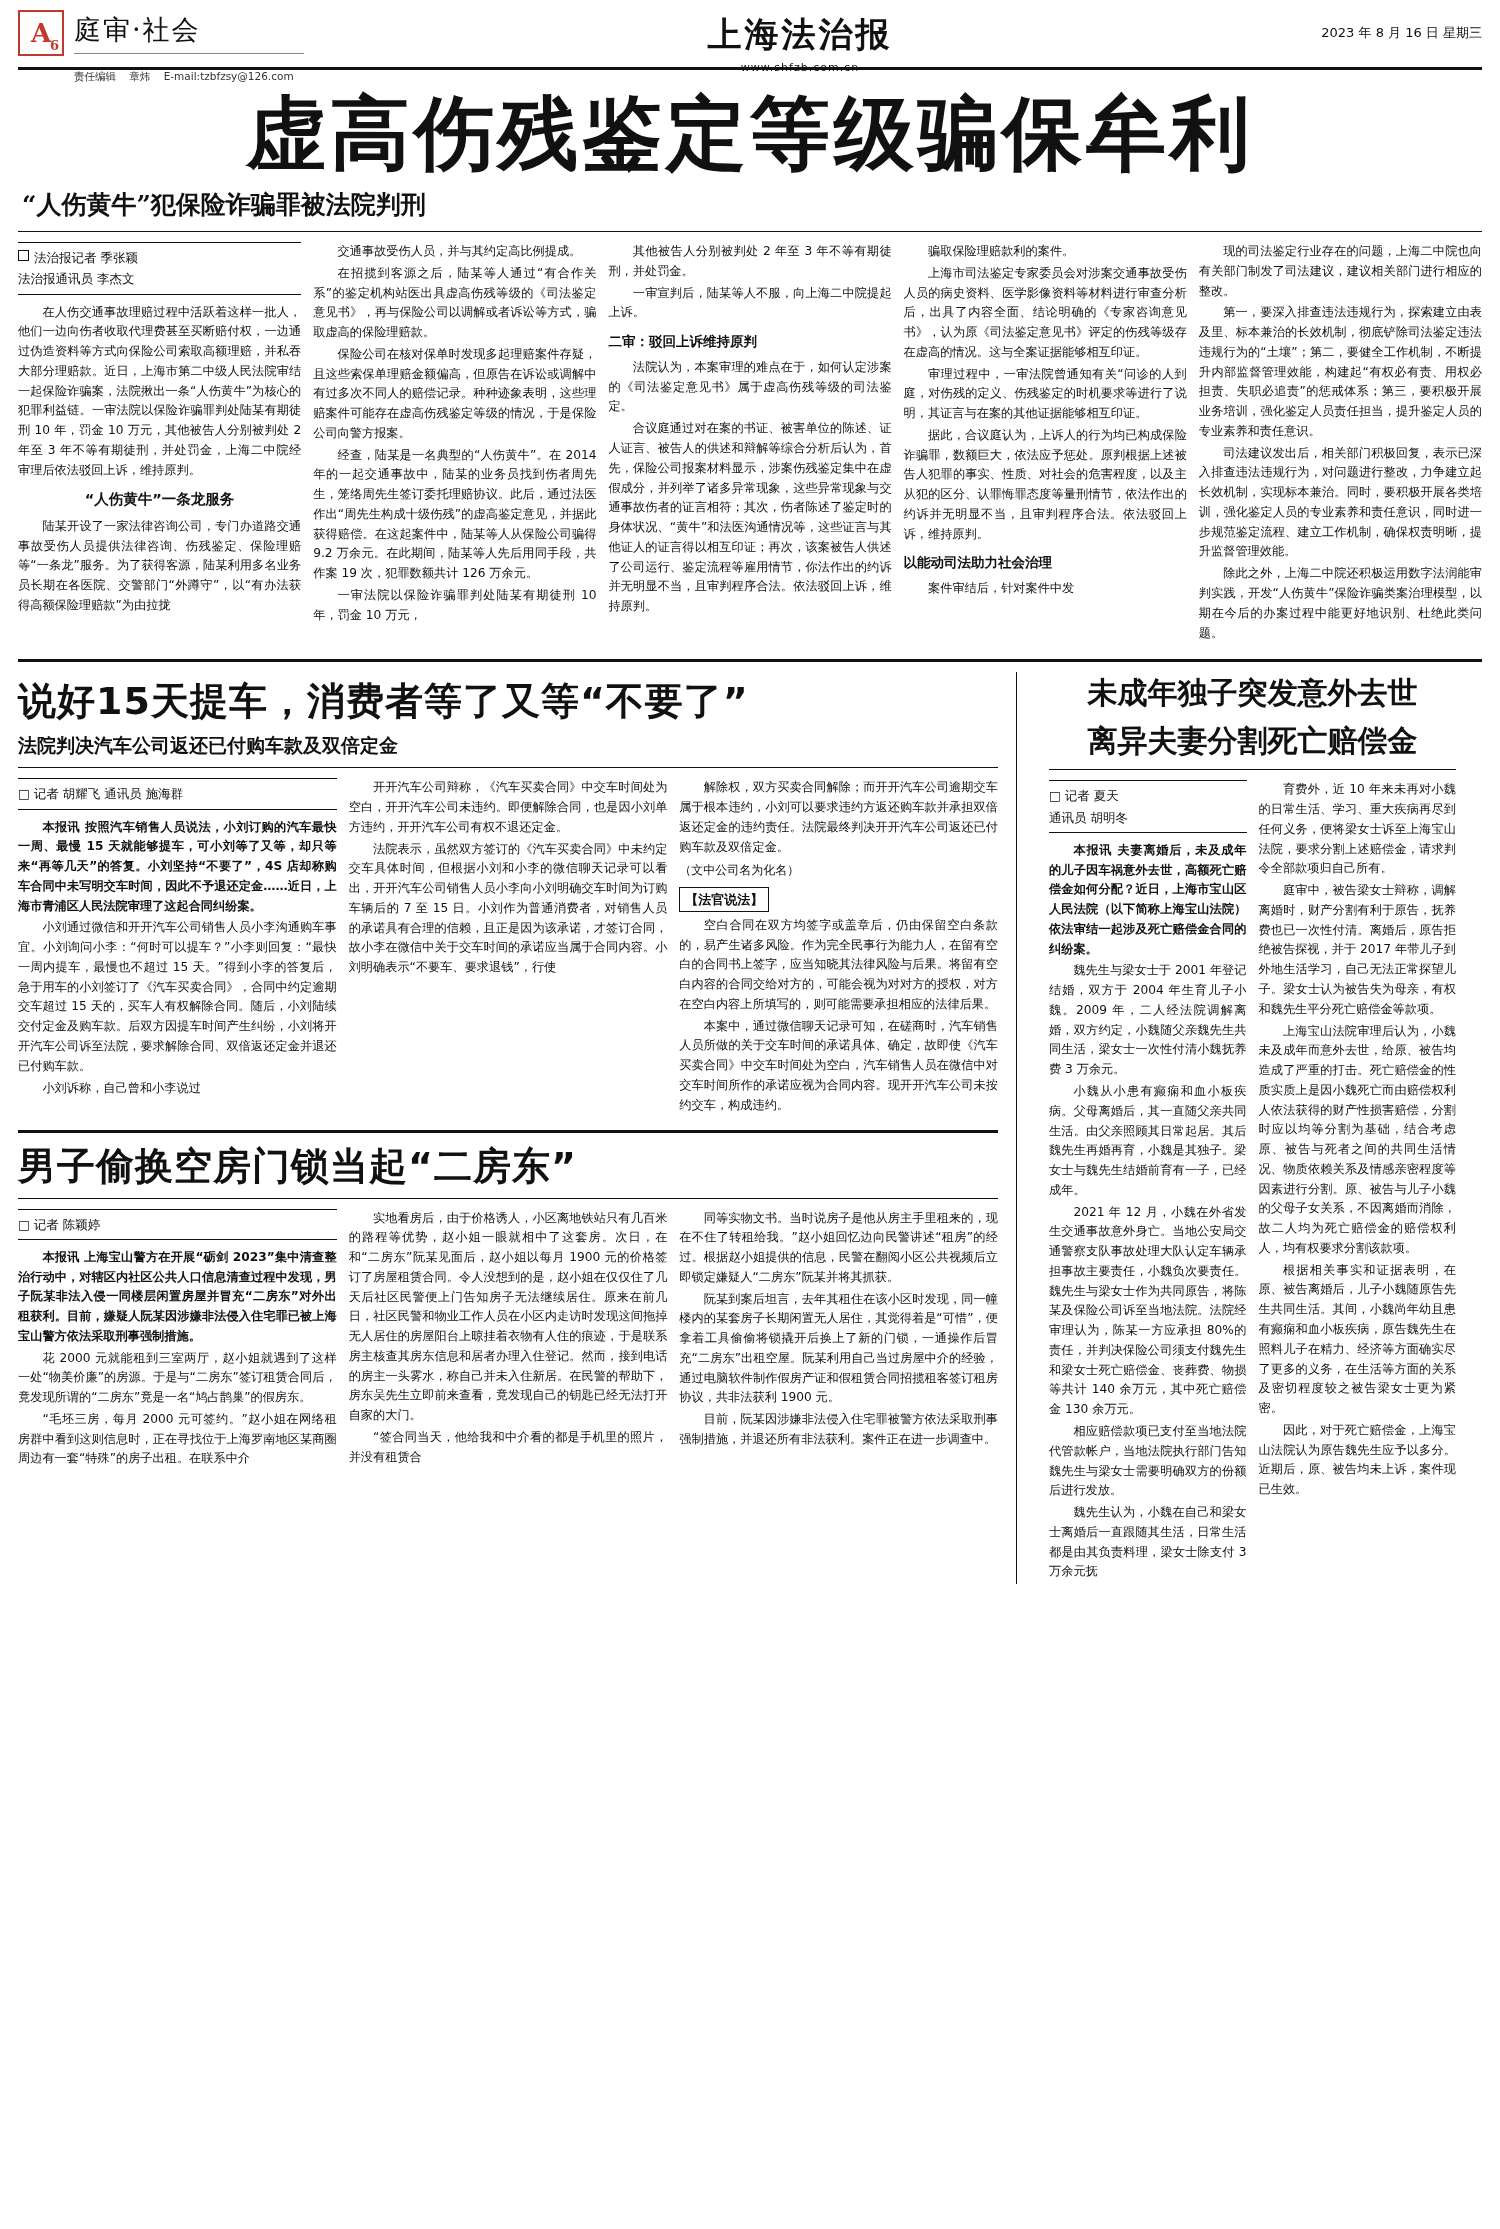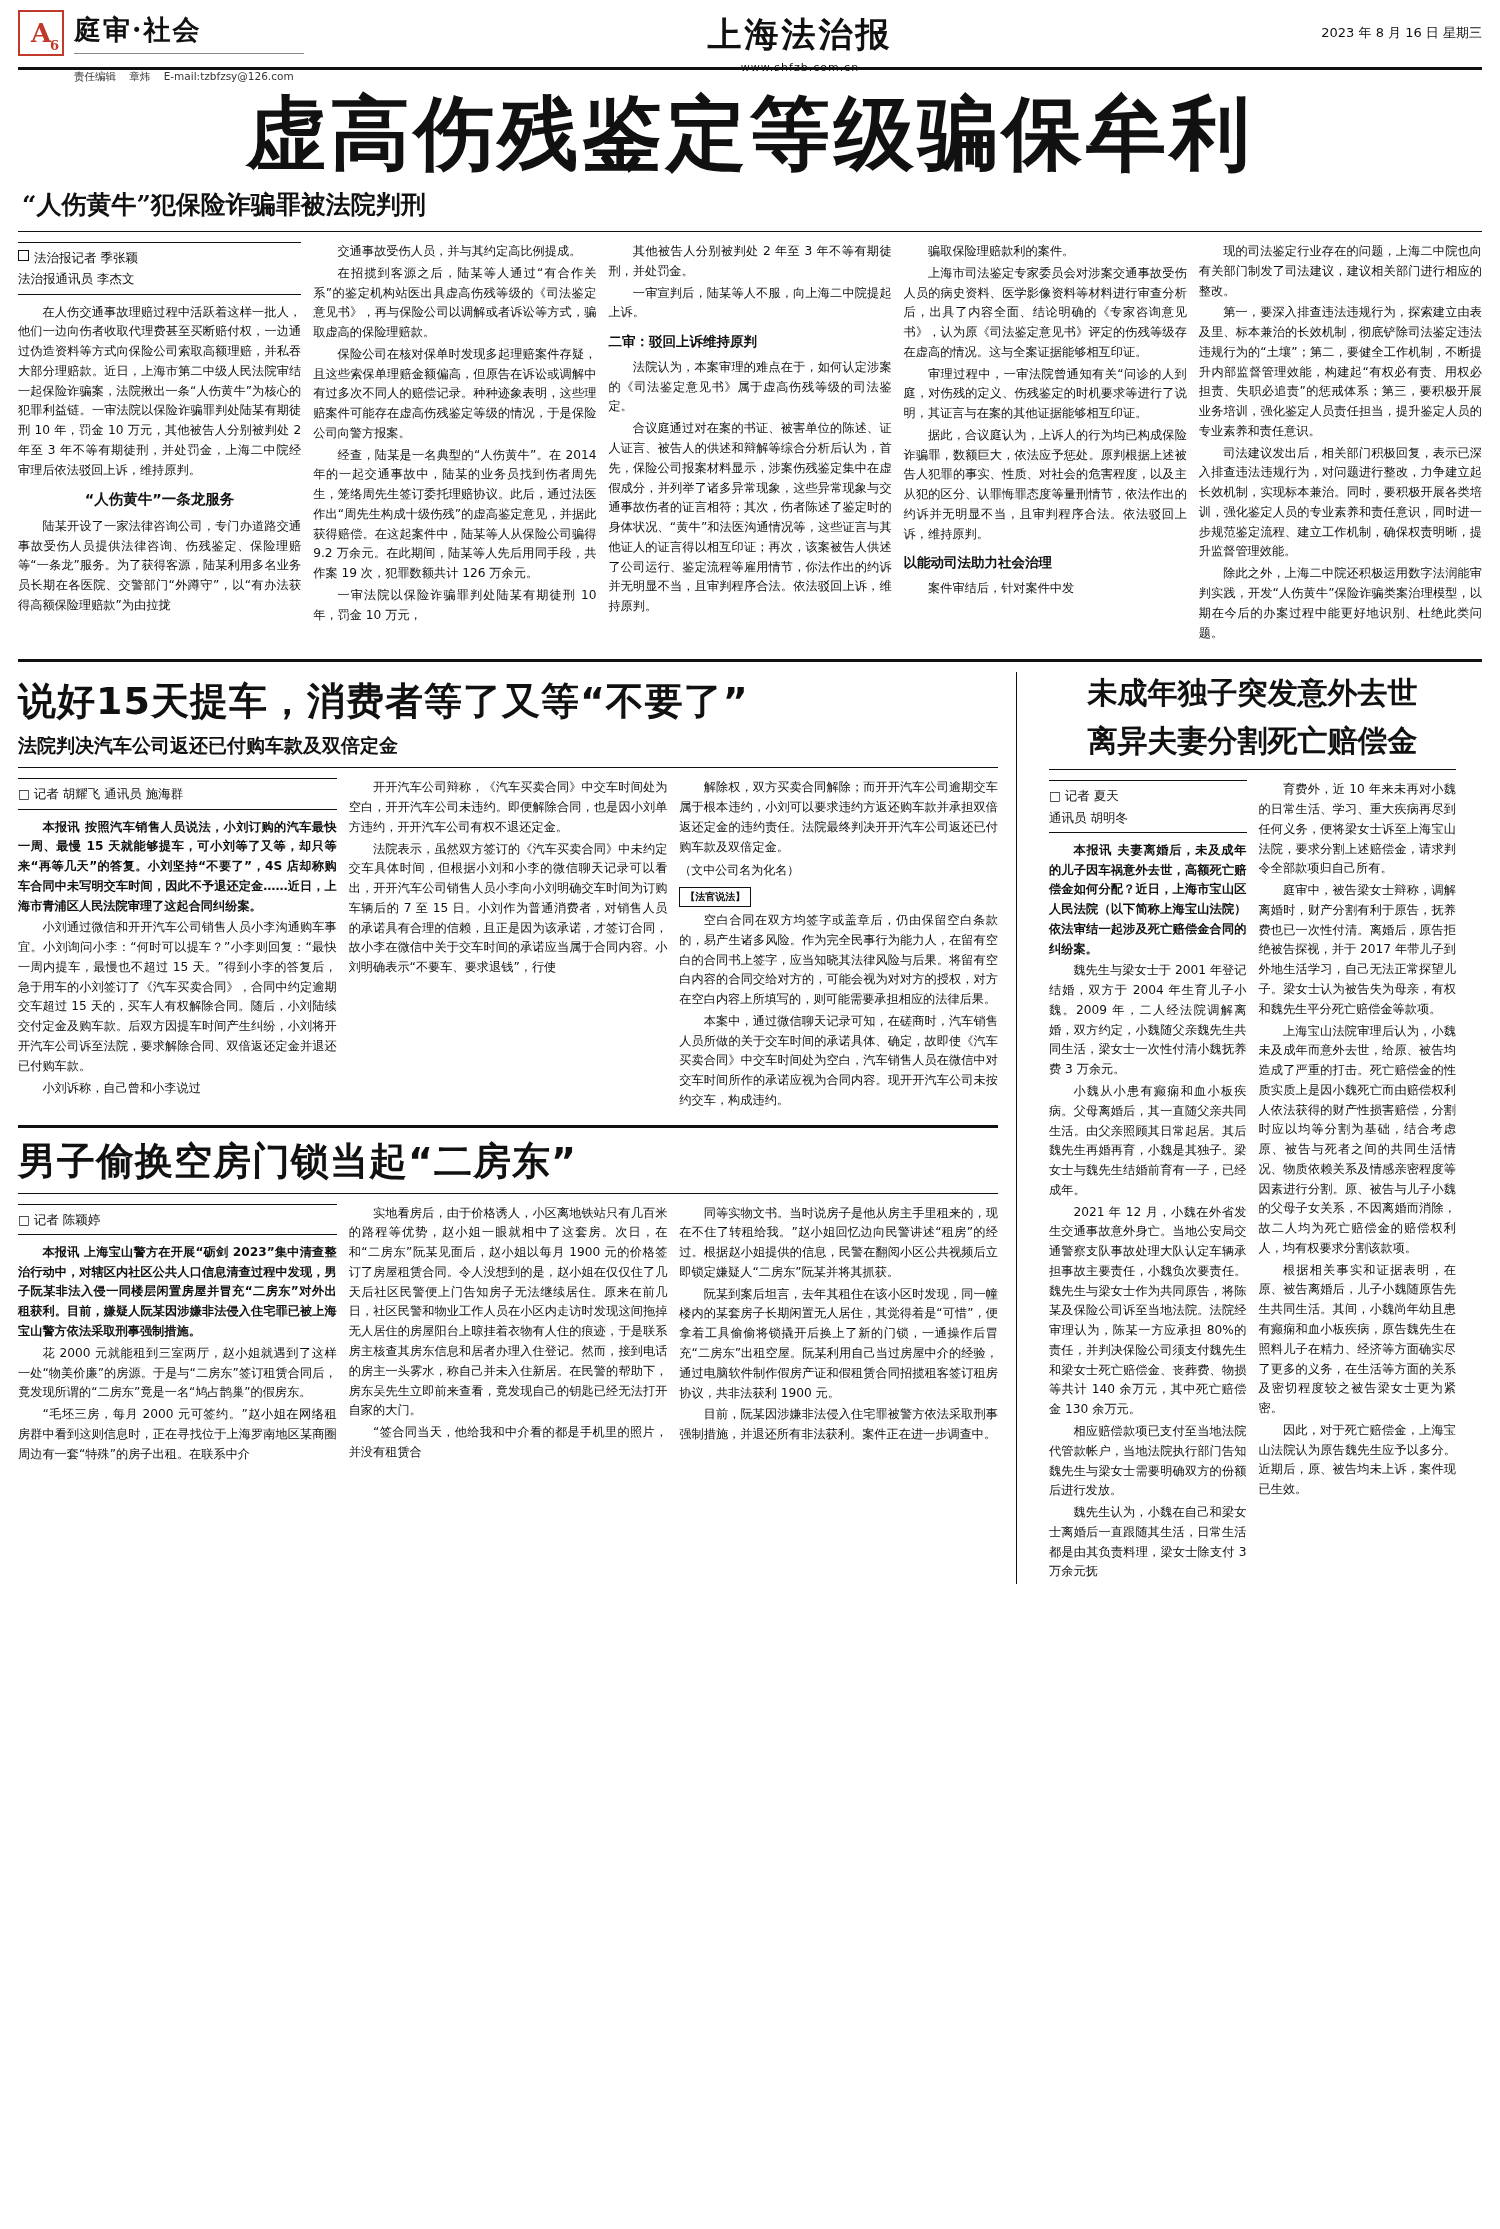--- a/index.html
+++ b/index.html
@@ -17,21 +17,21 @@
   .masthead { display:flex; align-items:flex-start; border-bottom:3px solid #111; padding-bottom:6px; height:60px; }
   .mh-left { display:flex; align-items:flex-start; width:400px; }
   .page-badge {
     width:46px; height:46px; border:2px solid #c0392b; color:#c0392b;
     display:flex; align-items:center; justify-content:center;
     font-size:26px; font-weight:bold; font-family:"DejaVu Serif","Liberation Serif",serif;
     margin-right:10px; position:relative;
   }
   .page-badge .sub { font-size:13px; position:absolute; right:3px; bottom:1px; }
   .mh-section { padding-top:2px; }
-  .mh-section .sec-title { font-size:27px; font-weight:bold; letter-spacing:2px; font-family:"DejaVu Serif","Liberation Serif",serif; }
+  .mh-section .sec-title { font-size:27px; font-weight:normal; letter-spacing:2px; font-family:"DejaVu Serif","Liberation Serif",serif; }
   .mh-section .sec-meta { font-size:10.5px; color:#333; margin-top:5px; border-top:1px solid #888; padding-top:16px; }
   .mh-section .sec-meta span { margin-right:10px; }
   .mh-center { flex:1; text-align:center; padding-top:2px; }
   .paper-name { font-size:34px; font-weight:bold; font-family:"DejaVu Serif","Liberation Serif",serif; letter-spacing:3px; }
   .paper-url { font-size:11px; letter-spacing:1px; margin-top:3px; }
   .mh-right { width:300px; text-align:right; font-size:13px; padding-top:14px; }
 
   
   .headline {
     text-align:center; font-size:80px; font-weight:bold; letter-spacing:4px;
@@ -51,21 +51,21 @@
   .byline { font-size:12.5px; line-height:1.7; margin-bottom:6px; }
   .byline div { white-space:nowrap; }
   .byline .bx::before {
     content:""; display:inline-block; width:9px; height:9px;
     border:1px solid #111; margin-right:5px; vertical-align:1px;
   }
   .byline-box { border-top:1px solid #111; border-bottom:1px solid #111; padding:4px 0; margin-bottom:8px; }
   .sub-h { font-size:14.5px; font-weight:bold; text-align:center; margin:8px 0 5px 0; }
   .sub-h-l { font-size:13.5px; font-weight:bold; margin:8px 0 5px 0; }
   .lead { font-weight:bold; }
-  .boxlabel { border:1px solid #111; display:inline-block; padding:1px 5px; font-weight:bold; font-size:10px; margin:6px 0 4px 0;}
+  .boxlabel { border:1px solid #111; display:inline-block; padding:1px 5px; font-weight:bold; font-size:13px; margin:6px 0 4px 0;}
   .note-right { font-size:12px; margin-top:4px; }
 
   
   .divider-thick { border-top:3px solid #111; margin:14px 0 0 0; }
   .lower { display:flex; gap:18px; margin-top:10px; }
   .lower-left { width:980px; }
   .lower-right { width:440px; border-left:1px solid #111; padding-left:32px; }
 
   .h2 { font-size:38px; font-weight:bold; letter-spacing:1px; margin:4px 0 6px 0; font-family:"DejaVu Sans","Liberation Sans",sans-serif;}
   .h2b { font-size:19px; font-weight:bold; margin:0 0 8px 0; font-family:"DejaVu Serif","Liberation Serif",serif;}

